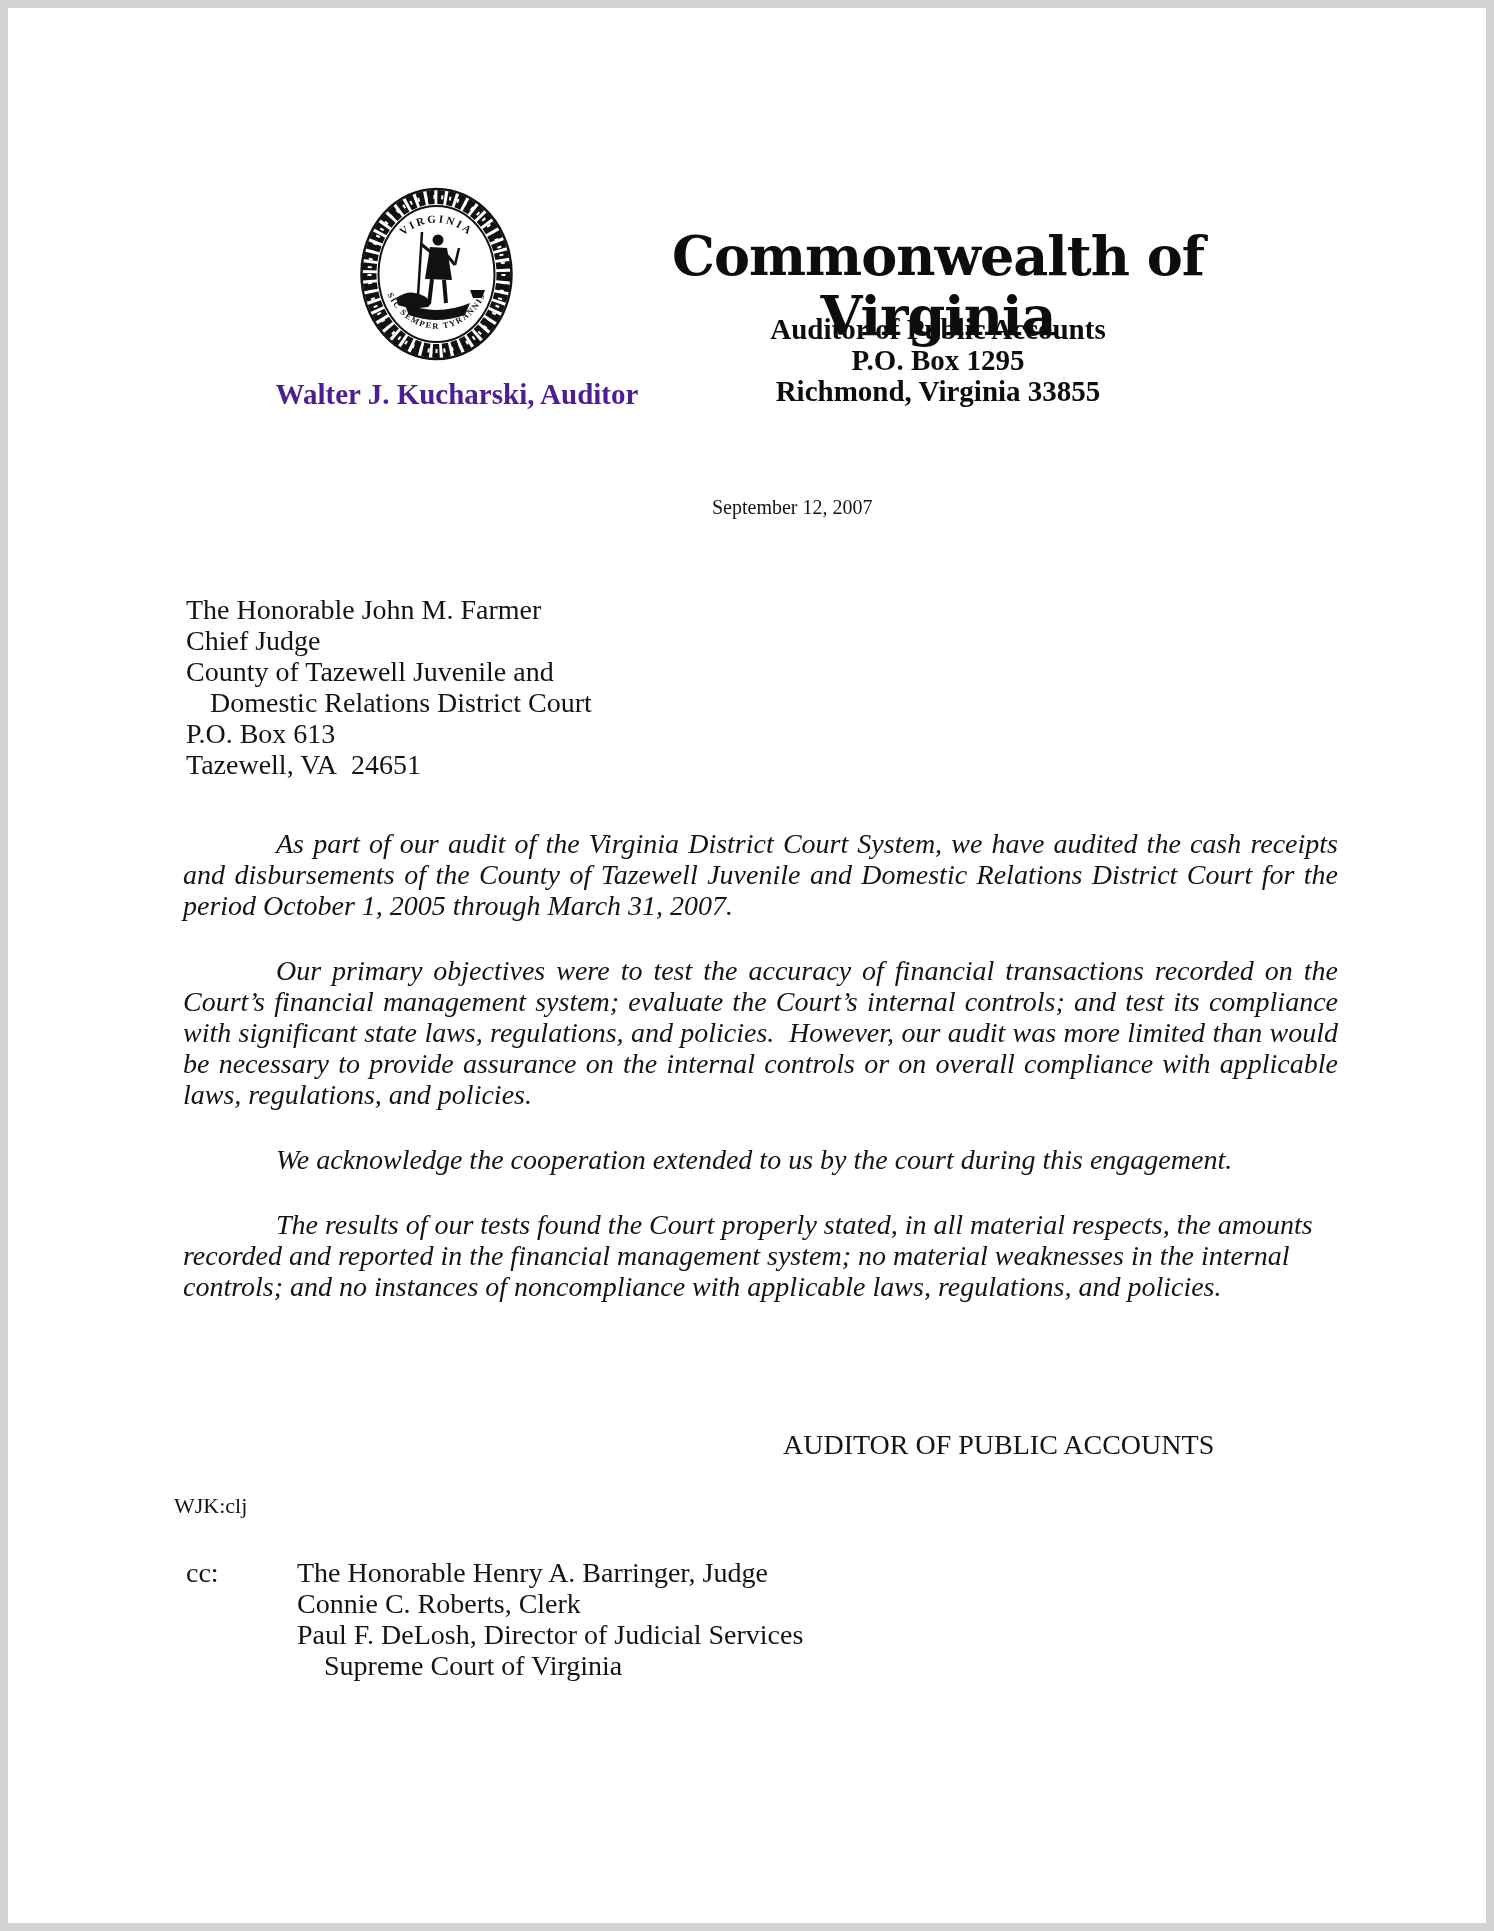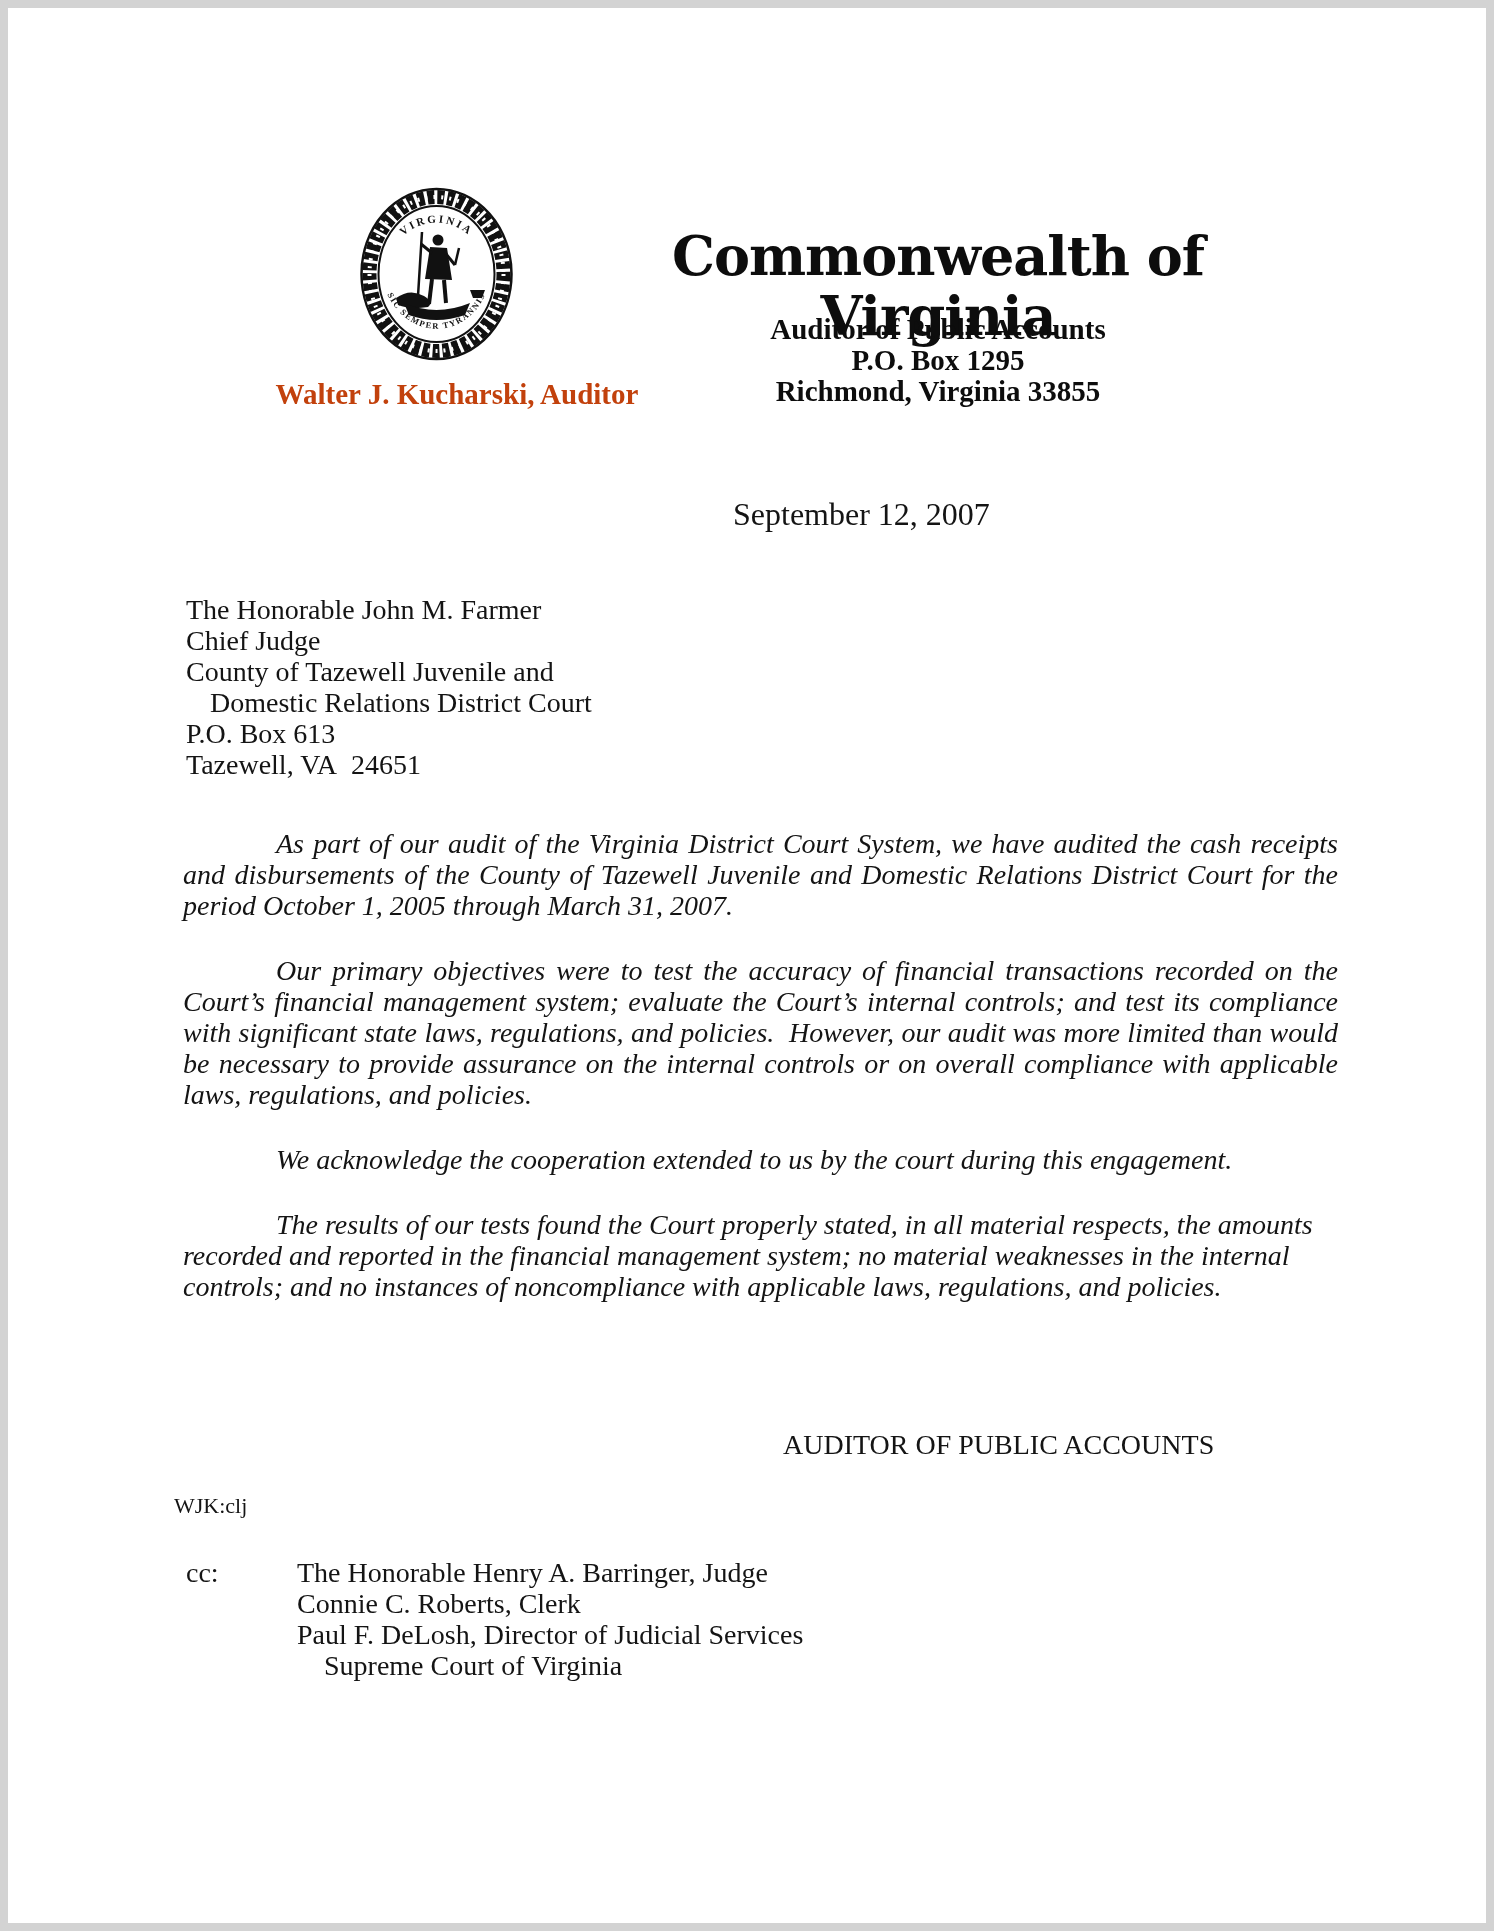--- a/index.html
+++ b/index.html
@@ -21,25 +21,25 @@
     position:absolute;left:590px;top:218px;width:680px;
     text-align:center;font-weight:bold;font-size:54px;line-height:60px;
     font-family:"DejaVu Serif", serif;letter-spacing:-1px;color:#0d0d0d;
   }
   .lh-address{
     position:absolute;left:680px;top:306px;width:500px;
     text-align:center;font-weight:bold;font-size:29px;line-height:31px;color:#0d0d0d;
   }
   .auditor-name{
     position:absolute;left:219px;top:370px;width:460px;
-    text-align:center;font-weight:bold;font-size:29px;color:#c2410c;
+    text-align:center;font-weight:bold;font-size:29px;color:#4c1d95;
   }
 
   
-  .date-line{position:absolute;left:725px;top:488px;font-size:32px;}
+  .date-line{position:absolute;left:704px;top:488px;font-size:20px;}
   .recipient{position:absolute;left:178px;top:586px;font-size:28px;line-height:31px;}
   .recipient .rcpt-line:nth-child(4){padding-left:24px;}
 
   .body-copy{position:absolute;left:175px;top:820px;width:1155px;font-size:28px;line-height:31px;}
   .body-par{margin:0 0 34px 0;text-align:justify;text-indent:93px;font-style:italic;}
   .body-par:last-child{text-align:left;}
 
   .signature-org{position:absolute;left:775px;top:1421px;font-size:28px;}
   .ref-initials{position:absolute;left:166px;top:1485px;font-size:22px;}
 

